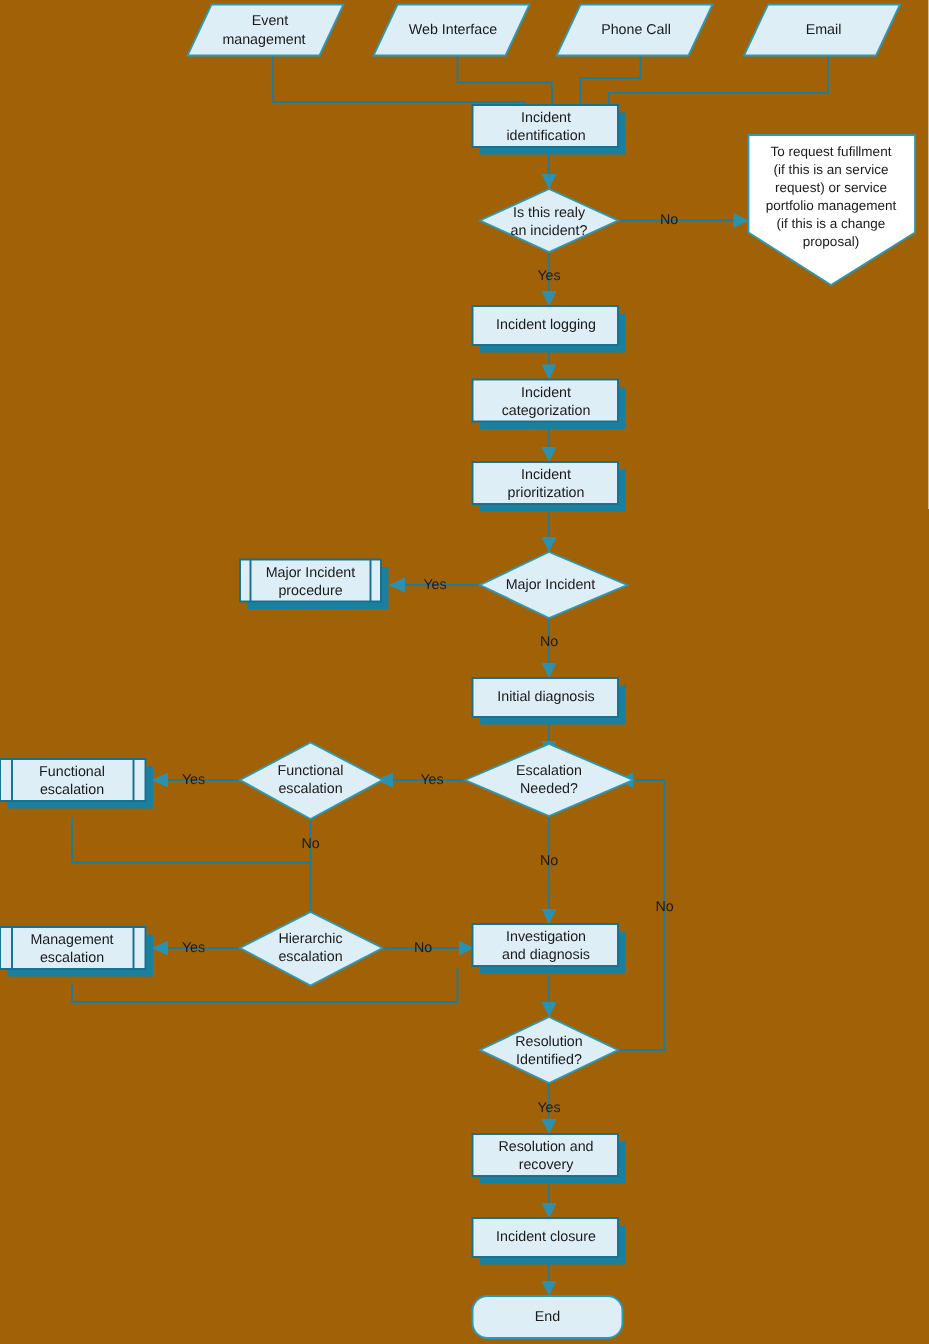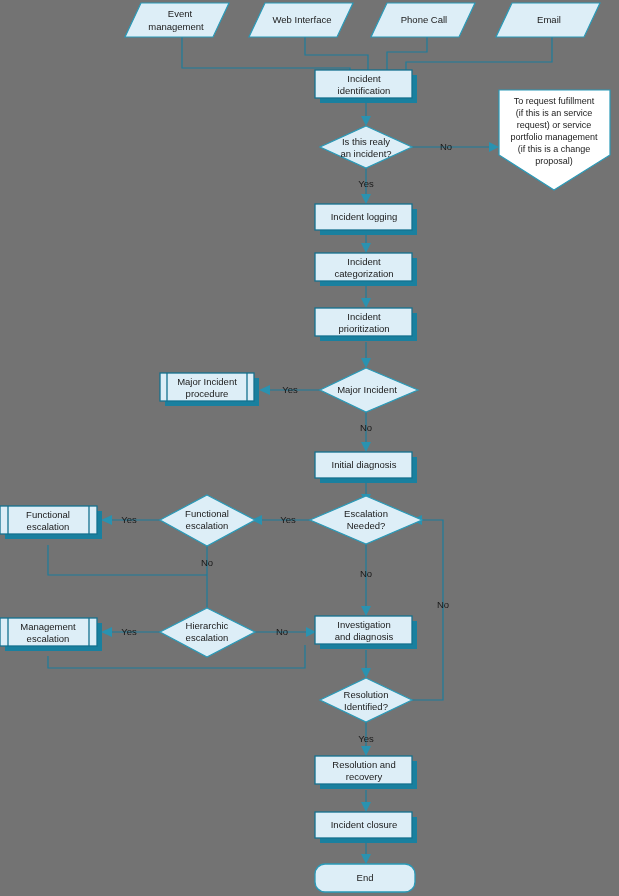--- a/index.html
+++ b/index.html
@@ -9,21 +9,21 @@
     background: #ffffff;
   }
   body {
     font-family: "Liberation Sans", sans-serif;
   }
   #flow-root {
     position: relative;
     width: 619px;
     height: 896px;
     overflow: hidden;
-    background: #737373;
+    background: #a16207;
   }
   #flow-svg {
     position: absolute;
     left: 0;
     top: 0;
     width: 619px;
     height: 896px;
   }
   .node-text {
     font-family: "Liberation Sans", sans-serif;

